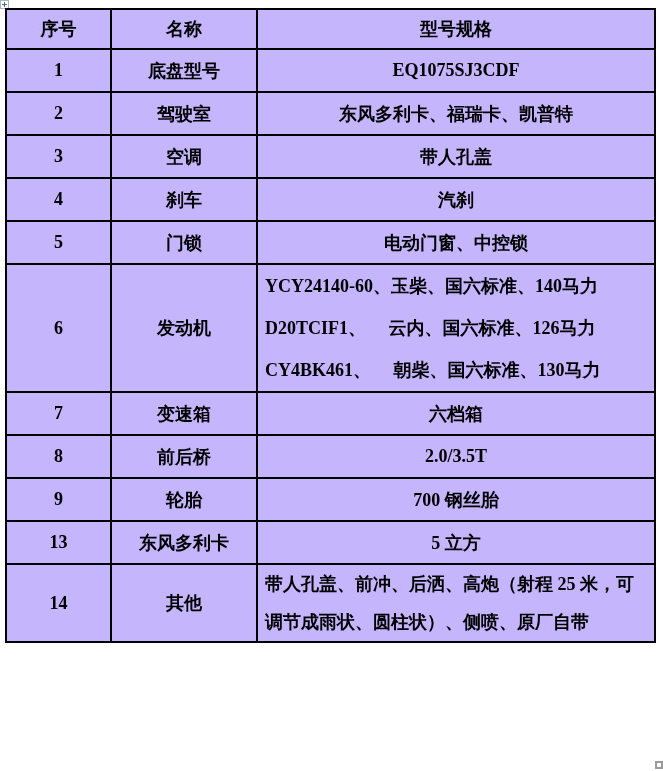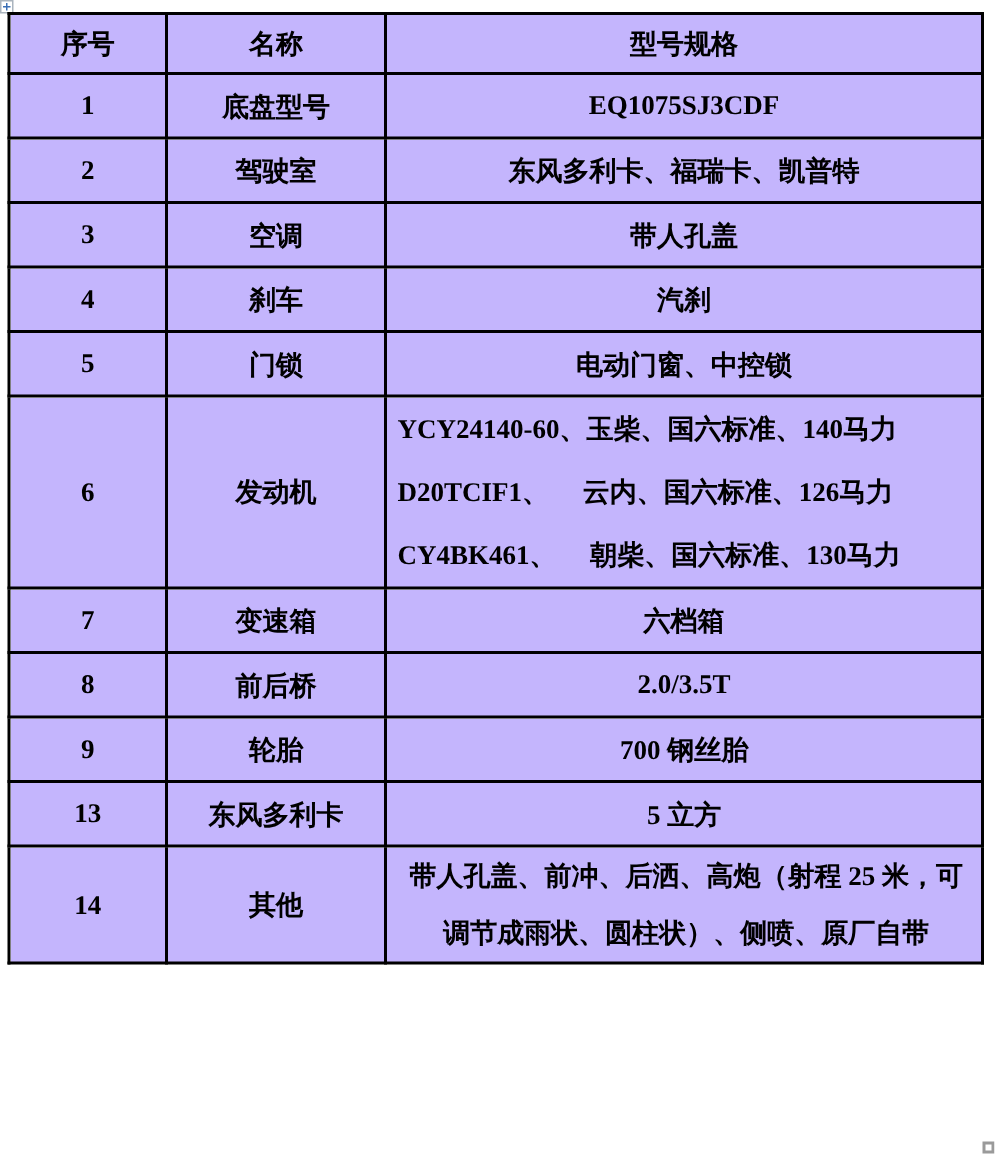--- a/index.html
+++ b/index.html
@@ -55,21 +55,21 @@
   .spec-line {
     white-space: pre;
     line-height: 42px;
     height: 42px;
     text-align: left;
   }
   .spec-line2 {
     white-space: pre;
     line-height: 38px;
     height: 38px;
-    text-align: center;
+    text-align: left;
   }
 </style>
 </head>
 <body>
 
 <div class="page">
 
   <div class="move-handle">
     <span class="bar-h"></span>
     <span class="bar-v"></span>

